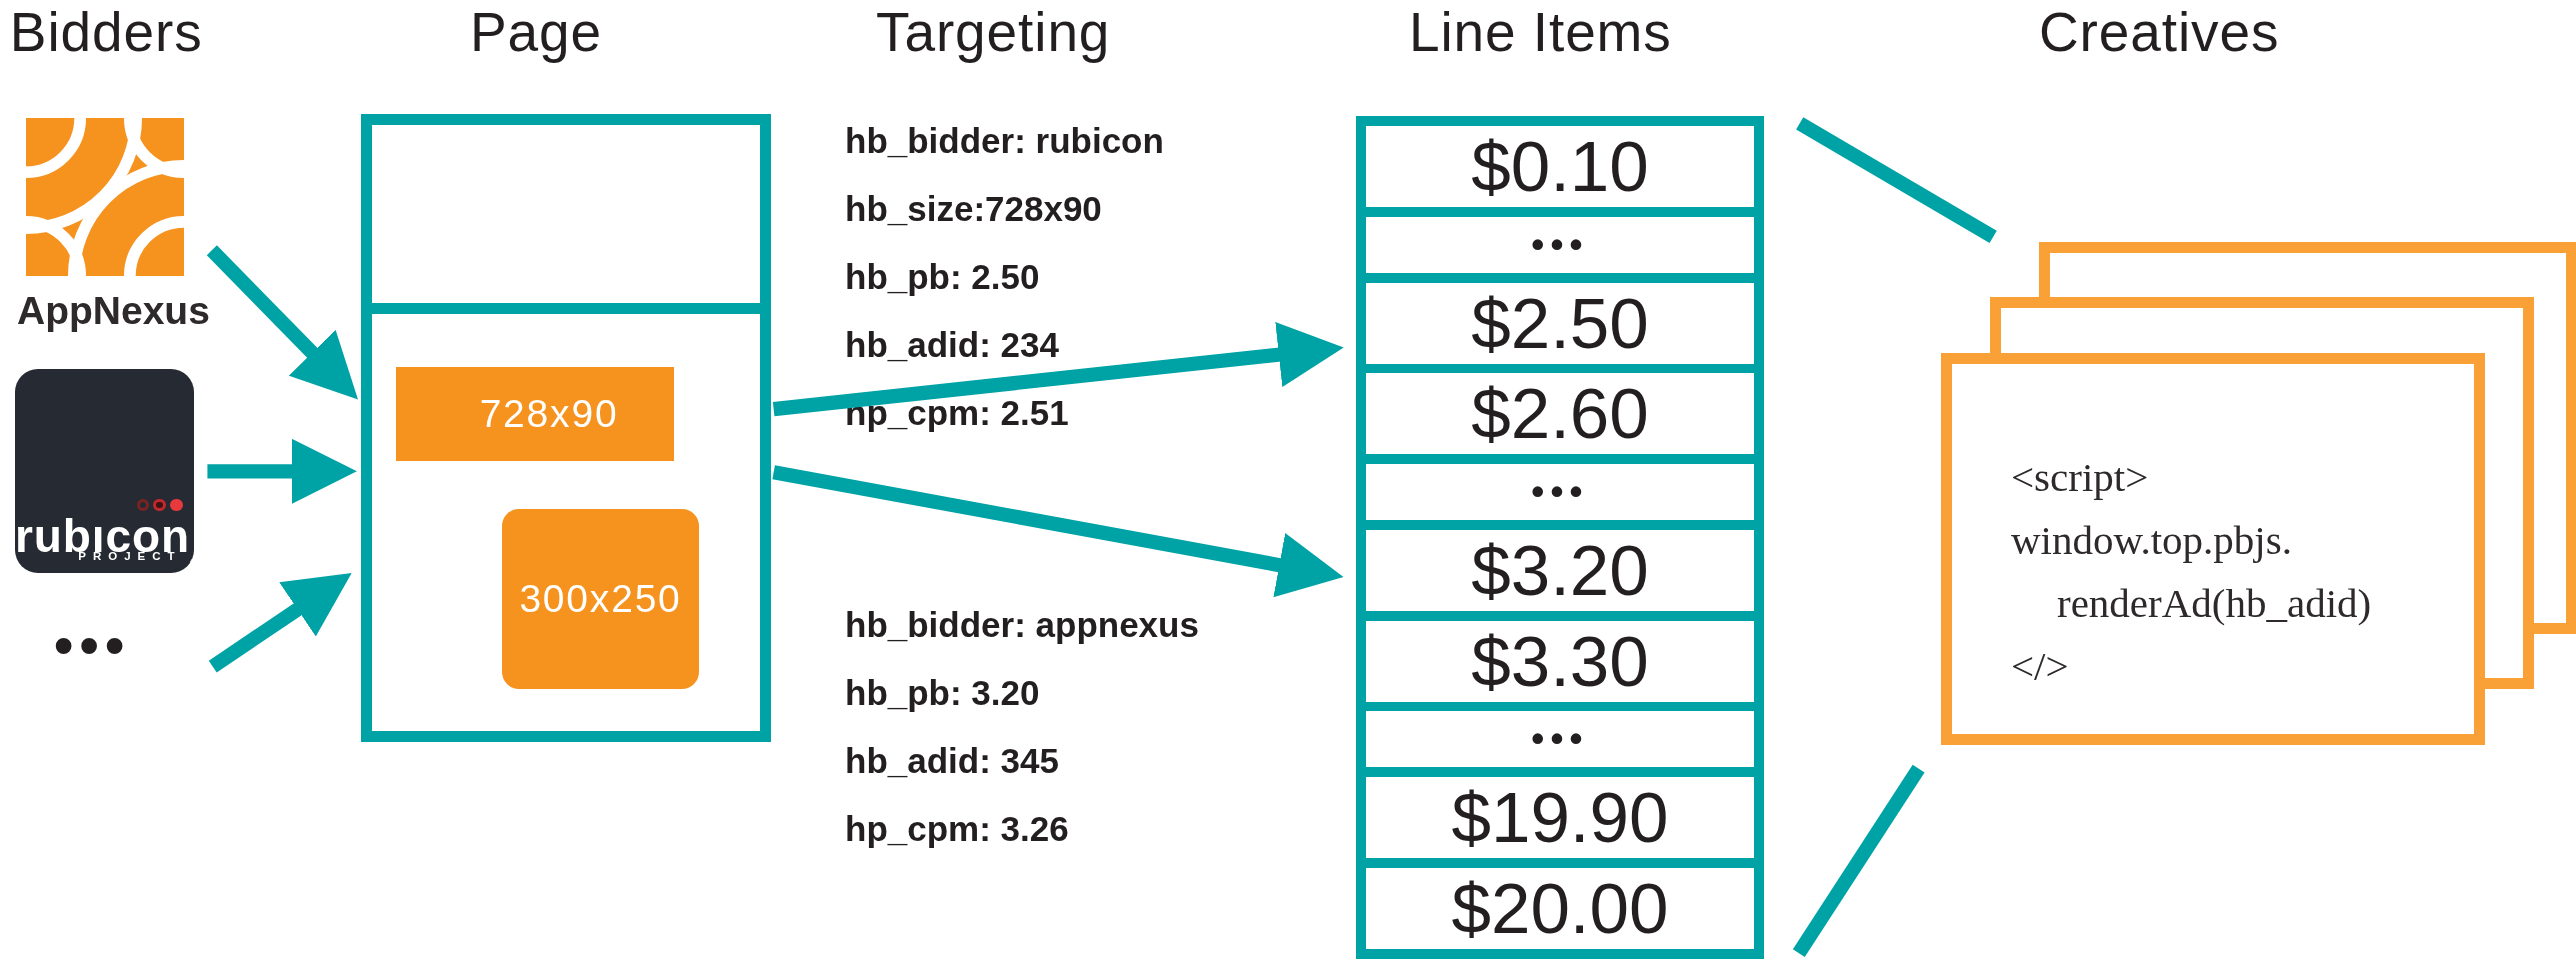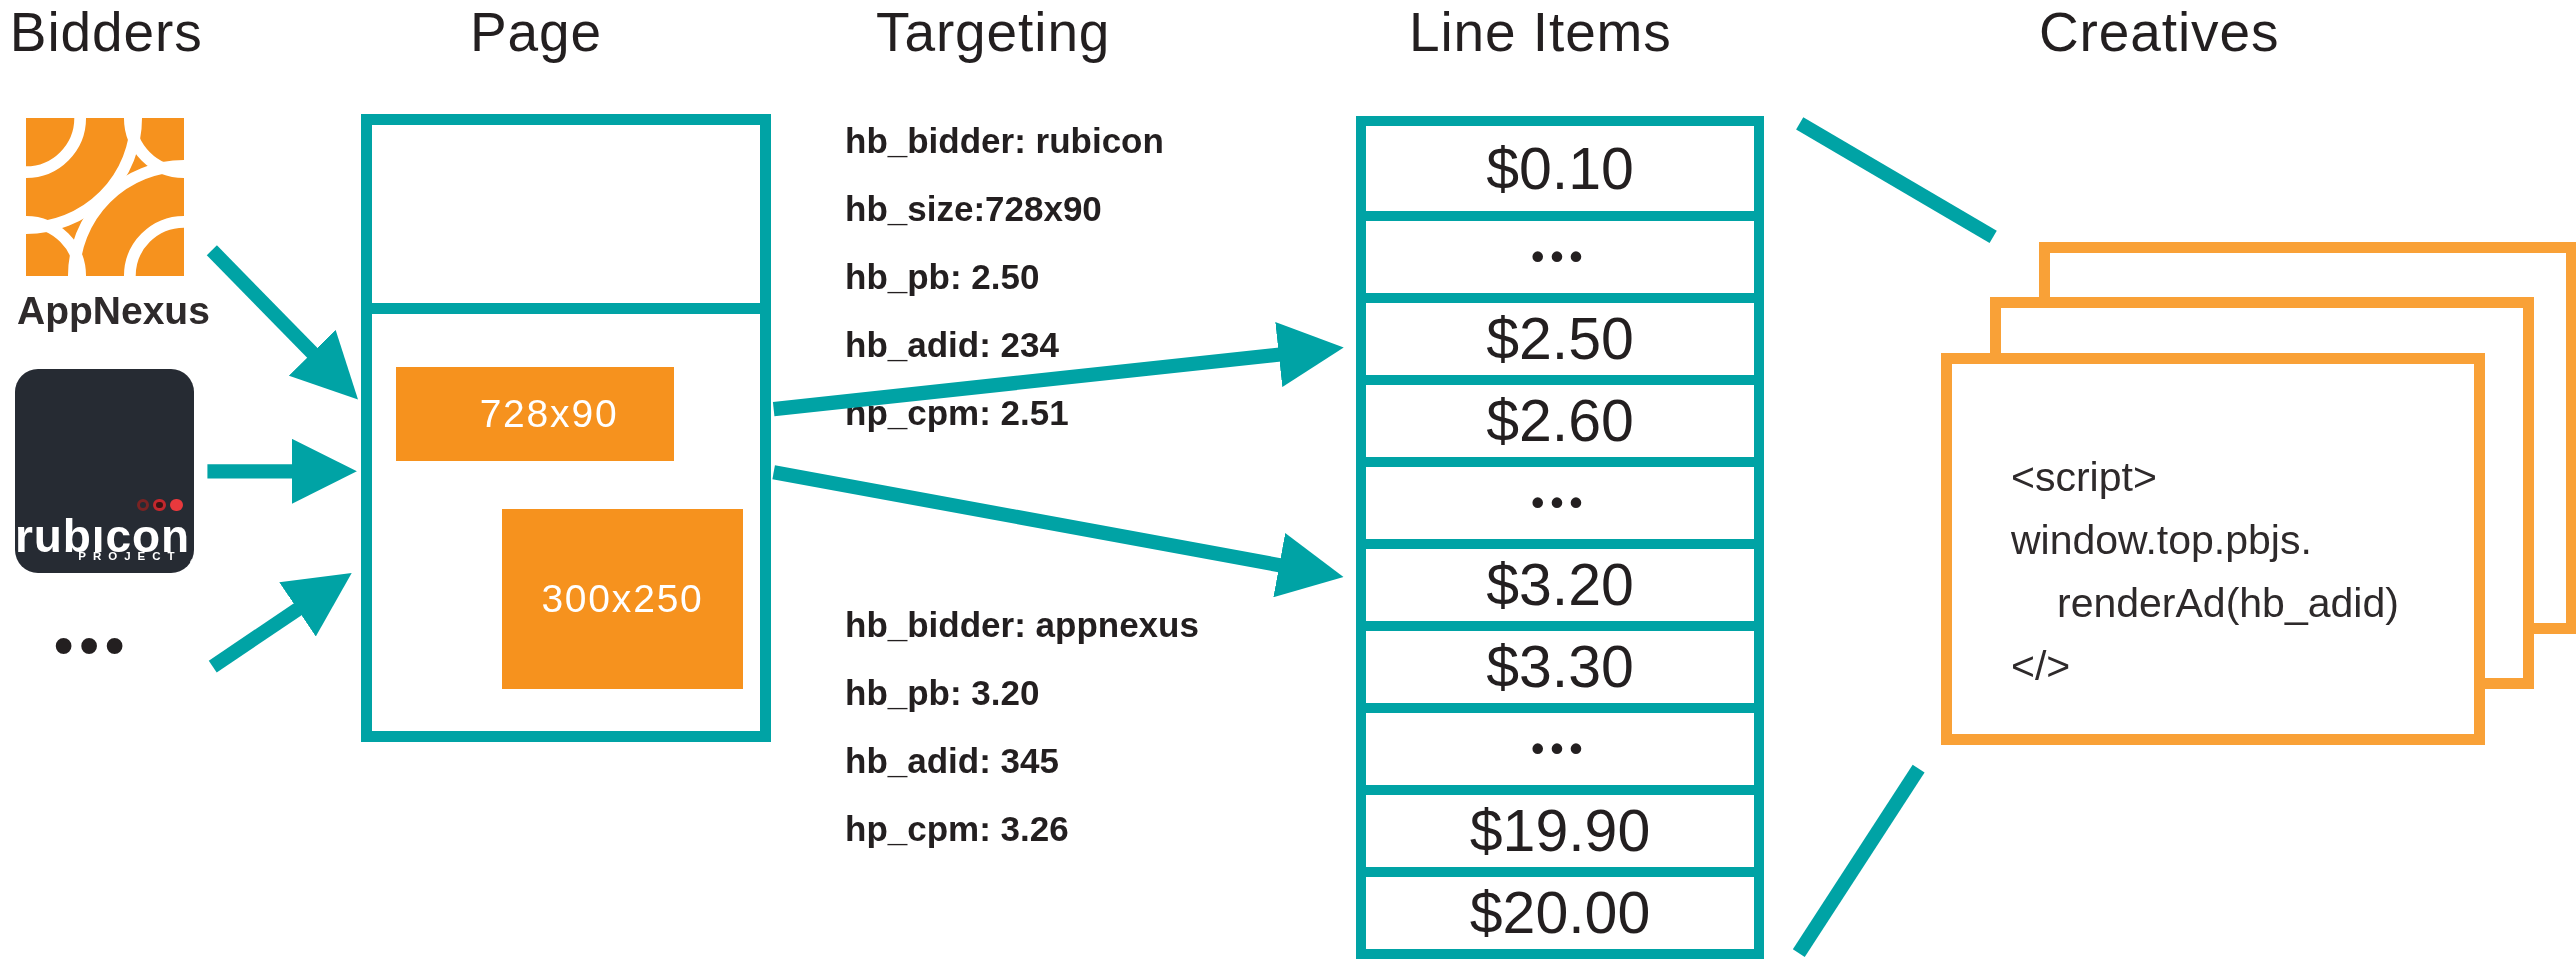--- a/index.html
+++ b/index.html
@@ -34,40 +34,40 @@
   .rubicon-word{position:absolute;left:0;right:0;top:140px;text-align:center;font-size:46px;font-weight:700;color:#fff;letter-spacing:0.9px;}
   .rubicon-reg{font-size:12.4px;vertical-align:-16px;font-weight:400;}
   .rubicon-project{position:absolute;right:12.4px;top:181px;font-size:11.5px;font-weight:700;letter-spacing:7px;color:#fff;}
   .bidders-more{position:absolute;left:46px;top:613px;font-size:55px;font-weight:700;letter-spacing:6.2px;color:var(--text-dark);}
 
   
   .page-box{position:absolute;left:353px;top:114px;width:410px;height:628px;border:11.5px solid var(--teal);background:#fff;}
   .page-divider{position:absolute;left:0;right:0;top:178px;height:10.7px;background:var(--teal);}
   .ad-slot{position:absolute;background:var(--orange);display:flex;align-items:center;justify-content:center;color:#fff;font-size:39px;letter-spacing:1.8px;}
   .slot-728{left:24px;top:242px;width:278px;height:94px;padding-left:28px;}
-  .slot-300{left:130px;top:384px;width:241px;height:180px;}
+  .slot-300{left:130px;top:384px;width:197px;height:180px;border-radius:17px;}
 
   
   .targeting-block{position:absolute;left:837px;width:497px;font-size:35px;font-weight:700;line-height:68px;color:var(--text-dark);white-space:nowrap;}
   .tb-1{top:107px;}
   .tb-2{top:591px;}
 
   
   .li-box{position:absolute;left:1348px;top:116px;width:408px;height:843px;border:10.7px solid var(--teal);background:#fff;display:flex;flex-direction:column;}
-  .li-row{flex:1;display:flex;align-items:center;justify-content:center;font-size:59px;color:var(--text-dark);}
+  .li-row{flex:1;display:flex;align-items:center;justify-content:center;font-size:71px;color:var(--text-dark);}
   .li-row.first{flex:1.18;}
   .li-row.dots{font-size:37px;font-weight:700;letter-spacing:6.2px;}
   .li-sep{height:9.8px;background:var(--teal);flex:none;}
 
   
   .creative-card{position:absolute;width:544px;height:392px;background:#fff;border:11.5px solid var(--card-border);}
   .card-back{left:2031px;top:242px;width:538px;z-index:1;}
   .card-mid{left:1982px;top:297px;z-index:2;}
   .card-front{left:1933px;top:353px;z-index:3;padding:82px 18px 0 59px;}
-  .code-line{font-size:41px;line-height:63px;color:#2e2a2b;white-space:nowrap;}
+  .code-line{font-size:41px;line-height:63px;color:#2e2a2b;white-space:nowrap;font-family:Liberation Serif, serif;}
   .code-line.indent{padding-left:46px;}
 
   
   .arrow-layer{position:absolute;left:0;top:0;width:2576px;height:963px;z-index:4;pointer-events:none;}
 </style>
 </head>
 <body>
 
 <div id="canvas">
 

